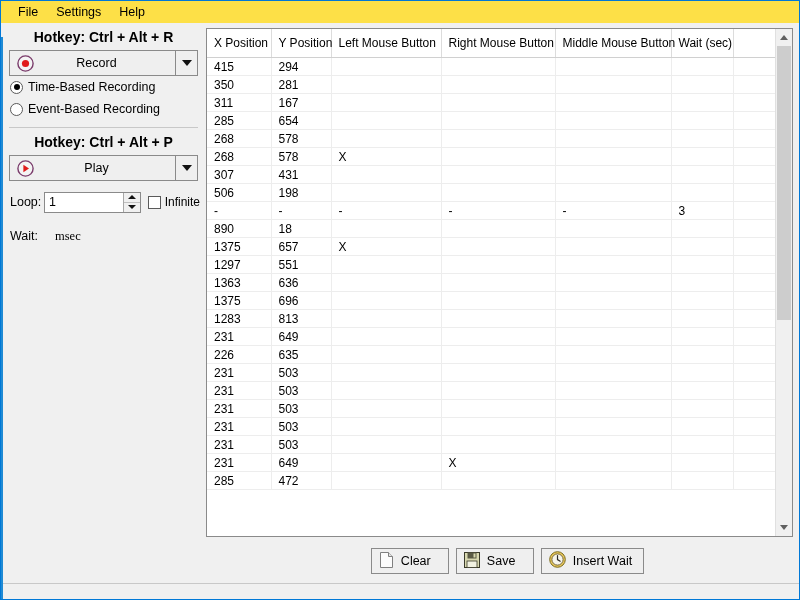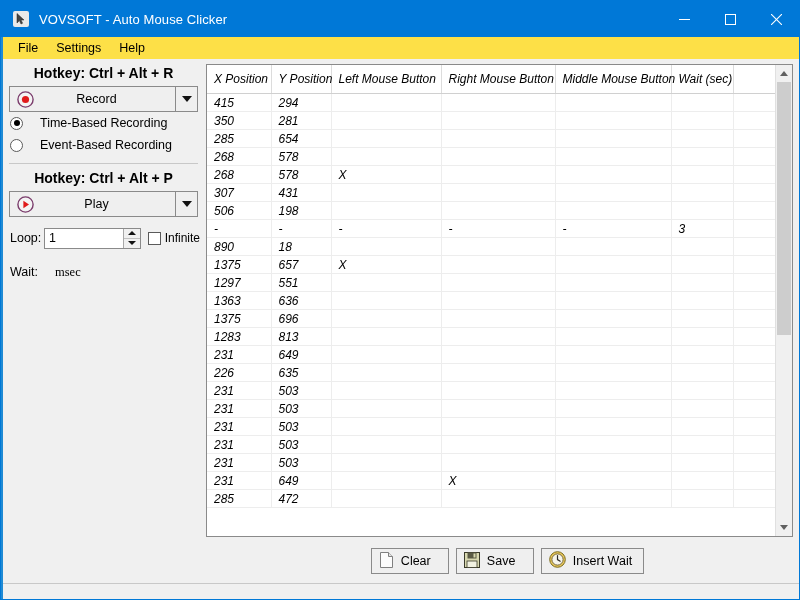--- a/index.html
+++ b/index.html
@@ -53,21 +53,21 @@
     margin:0 2px;
   }
   .bigbtn .ic{width:30px;display:flex;align-items:center;justify-content:center;}
   .bigbtn .lbl{flex:1;text-align:center;font-size:12.5px;padding-right:22px;}
   .bigbtn .arrowbox{
     width:22px;border-left:1px solid #8a8a8a;height:100%;
     display:flex;align-items:center;justify-content:center;box-sizing:border-box;
   }
   .caret{width:0;height:0;border-left:5px solid transparent;border-right:5px solid transparent;border-top:6px solid #111;}
 
-  .radioline{display:flex;align-items:center;height:22px;padding-left:3px;gap:12px;}
+  .radioline{display:flex;align-items:center;height:22px;padding-left:3px;}
   .radio{
     width:13px;height:13px;border-radius:50%;border:1px solid #5a5a5a;background:#fff;
     margin-right:5px;display:flex;align-items:center;justify-content:center;box-sizing:border-box;
   }
   .radio.on:after{content:"";width:6px;height:6px;border-radius:50%;background:#000;}
   .radiolbl{font-size:12.5px;}
 
   .sep{height:1px;background:#c8c8c8;margin:7px 2px 0 2px;}
 
   .fieldrow{display:flex;align-items:center;height:26px;margin-top:8px;padding-left:3px;}
@@ -92,21 +92,21 @@
   .chk{width:13px;height:13px;border:1px solid #5a5a5a;background:#fff;margin-right:4px;box-sizing:border-box;}
   .unit{margin-left:7px;font-size:12.5px;font-family:Liberation Serif, serif;}
 
   
   .rightpanel{flex:1 1 auto;position:relative;padding:5px 6px 0 0;box-sizing:border-box;}
   .gridbox{
     position:absolute;left:0;top:5px;right:6px;bottom:46px;
     border:1px solid #8a8a8a;background:#fff;box-sizing:border-box;display:flex;overflow:hidden;
   }
   .gridscrollarea{flex:1 1 auto;overflow:hidden;position:relative;}
-  table.grid{border-collapse:collapse;width:100%;table-layout:fixed;font-style:italic;}
+  table.grid{border-collapse:collapse;width:100%;table-layout:fixed;}
   table.grid th{
     font-weight:normal;font-size:12px;text-align:left;padding:0 0 0 7px;height:28px;
     border-right:1px solid #dcdcdc;border-bottom:1px solid #d0d0d0;background:#fff;
     vertical-align:middle;white-space:nowrap;
   }
   table.grid td{
     font-size:12px;padding:0 0 0 7px;height:17px;border-right:1px solid #ededed;
     border-bottom:1px solid #ededed;background:#fff;vertical-align:middle;white-space:nowrap;
   }
   table.grid th:last-child,table.grid td:last-child{border-right:0;}
@@ -138,47 +138,20 @@
     height:15px;flex:0 0 auto;border-top:1px solid #c8c8c8;background:#f0f0f0;
   }
   
   .accent{position:absolute;left:0;top:36px;bottom:0;width:2px;background:#1f8ad4;}
 </style>
 </head>
 <body>
 
 <div id="app">
 
-  <div class="titlebar">
-    <div class="title-icon">
-      <svg width="16" height="16" viewBox="0 0 16 16">
-        <rect x="0" y="0" width="16" height="16" rx="2" fill="#e9e9e9"></rect>
-        <path d="M4 2.5 L4 12 L6.4 9.6 L8 13 L9.6 12.2 L8 9 L11 9 Z" fill="#444" stroke="#222" stroke-width=".5"></path>
-      </svg>
-    </div>
-    <div class="title-text">VOVSOFT - Auto Mouse Clicker</div>
-    <div class="wincontrols">
-      <div class="wc">
-        <svg width="11" height="11" viewBox="0 0 11 11">
-            <line x1="0" y1="5.5" x2="11" y2="5.5" stroke="#fff" stroke-width="1"></line>
-          </svg>
-      </div>
-      <div class="wc">
-        <svg width="11" height="11" viewBox="0 0 11 11">
-            <rect x="0.5" y="0.5" width="10" height="10" fill="none" stroke="#fff" stroke-width="1"></rect>
-          </svg>
-      </div>
-      <div class="wc">
-        <svg width="11" height="11" viewBox="0 0 11 11">
-            <line x1="0" y1="0" x2="11" y2="11" stroke="#fff" stroke-width="1.1"></line>
-            <line x1="11" y1="0" x2="0" y2="11" stroke="#fff" stroke-width="1.1"></line>
-          </svg>
-      </div>
-    </div>
-  </div>
 
   <div class="menubar">
     <div class="menuitem">File</div>
     <div class="menuitem">Settings</div>
     <div class="menuitem">Help</div>
   </div>
 
   <div class="accent"></div>
 
   <div class="bodywrap">
@@ -290,20 +263,29 @@
                 <tr>
                   <td>350</td>
                   <td>281</td>
                   <td></td>
                   <td></td>
                   <td></td>
                   <td></td>
                   <td></td>
                 </tr>
                 <tr>
+                  <td>311</td>
+                  <td>167</td>
+                  <td></td>
+                  <td></td>
+                  <td></td>
+                  <td></td>
+                  <td></td>
+                </tr>
+                <tr>
                   <td>285</td>
                   <td>654</td>
                   <td></td>
                   <td></td>
                   <td></td>
                   <td></td>
                   <td></td>
                 </tr>
                 <tr>
                   <td>268</td>

